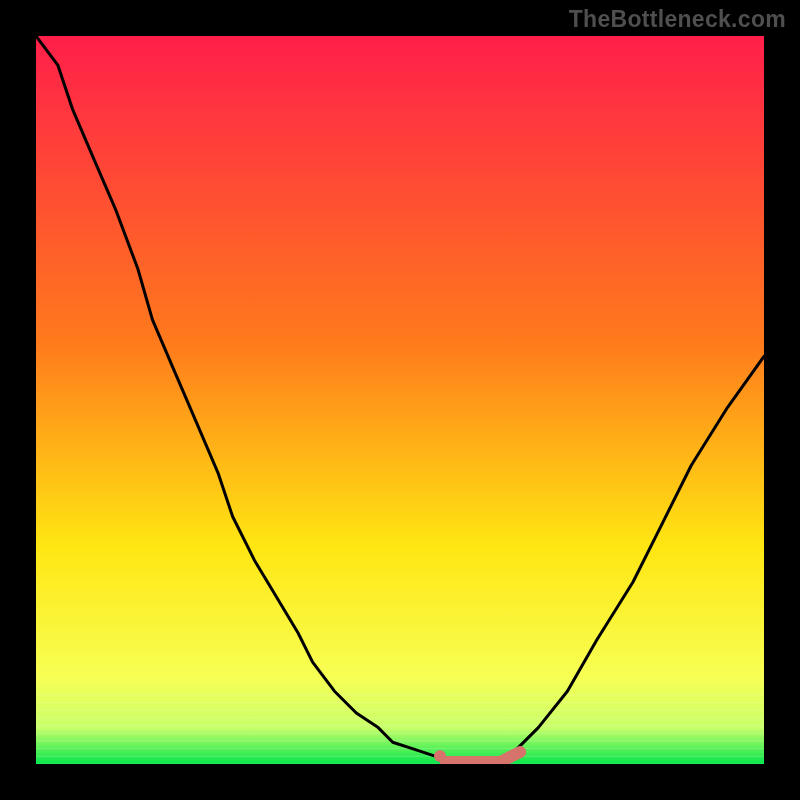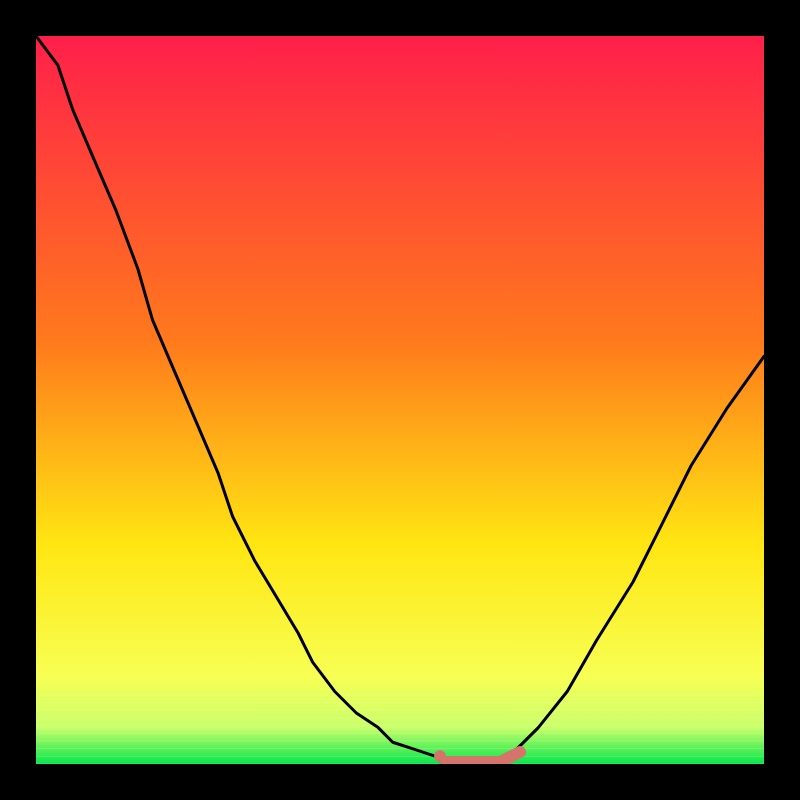--- a/index.html
+++ b/index.html
@@ -37,20 +37,21 @@
   svg {
     display: block;
     width: 100%;
     height: 100%;
   }
 </style>
 </head>
 <body>
 
 <div class="container">
+  <div class="watermark">TheBottleneck.com</div>
 
   <div class="plot">
     <svg viewBox="0 0 728 728" preserveAspectRatio="none">
       <defs>
         <linearGradient id="bg-grad" x1="0" y1="0" x2="0" y2="1">
           <stop id="g0" offset="0%" stop-color="#ff1f4a"></stop>
           <stop id="g1" offset="42%" stop-color="#ff7a1c"></stop>
           <stop id="g2" offset="70%" stop-color="#ffe612"></stop>
           <stop id="g3" offset="88%" stop-color="#f7ff54"></stop>
           <stop id="g4" offset="95%" stop-color="#c9ff6a"></stop>

